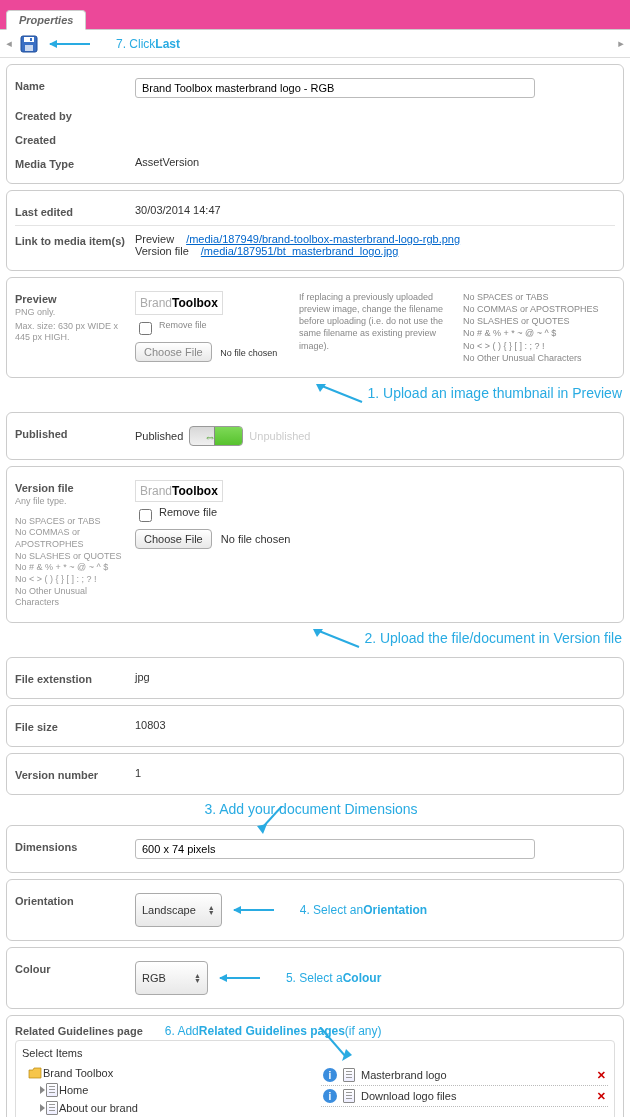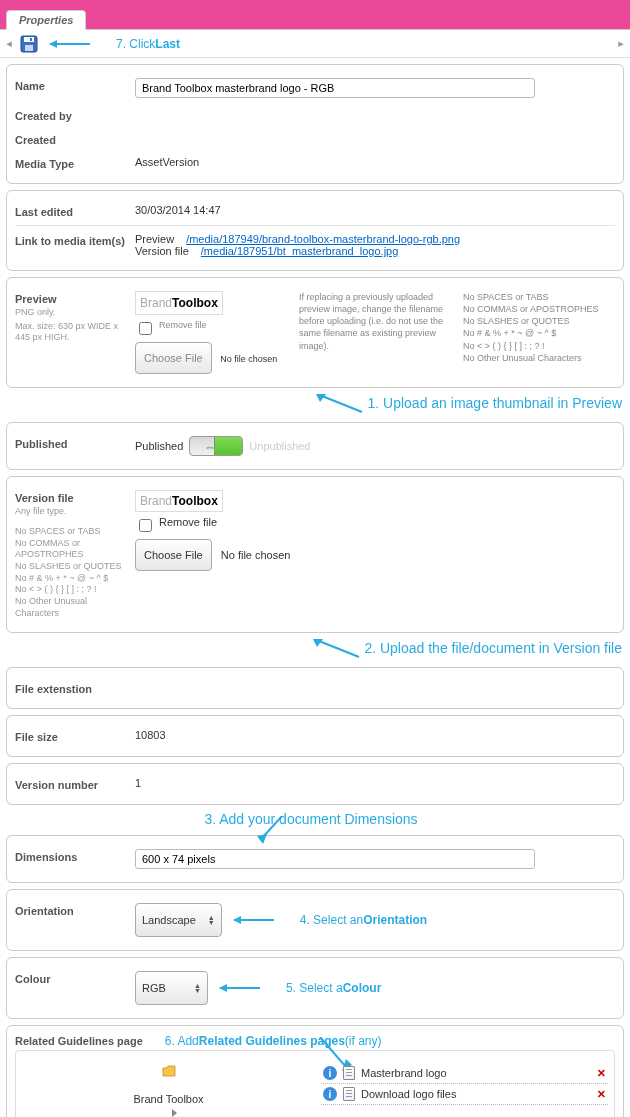--- a/index.html
+++ b/index.html
@@ -115,21 +115,21 @@
     color: #555;
   }
   .choose-file {
     display: inline-flex;
     align-items: center;
     border: 1px solid #aaa;
     border-radius: 4px;
     background: linear-gradient(#fff, #e8e8e8);
     padding: 2px 8px;
     font-size: 11px;
-    height: 32px;
+    height: 20px;
     cursor: pointer;
   }
   .no-file {
     margin-left: 6px;
     color: #333;
   }
   .checkbox-row {
     display: flex;
     align-items: flex-start;
     gap: 4px;
@@ -197,23 +197,22 @@
     gap: 12px;
     margin-top: 6px;
   }
   .tree-left {
     flex: 1;
   }
   .tree-right {
     flex: 1;
   }
   .tree-item {
-    display: flex; align-items: center; gap: 16px;
+    display: flex; align-items: center; gap: 1px;
     padding: 2px 0 2px 6px;
-    flex-direction: column;
   }
   .tree-item.child { padding-left: 18px; }
   .disclosure {
     width: 0; height: 0;
     border-top: 4px solid transparent;
     border-bottom: 4px solid transparent;
     border-left: 5px solid #888;
     display: inline-block;
   }
   .page-icon {
@@ -429,20 +428,21 @@
   <svg width="50" height="20" style="vertical-align:middle;">
       <path class="svg-arrow" d="M48 18 L 8 2"></path>
       <polygon class="svg-arrow-head" points="2,0 12,0 6,8"></polygon>
     </svg>
   <span>2. Upload the file/document in </span><span class="bold">Version file</span>
 </div>
 
 <div class="panel">
   <div class="row">
     <div class="label-col">File extenstion</div>
+    <div class="value-col">jpg</div>
   </div>
 </div>
 
 <div class="panel">
   <div class="row">
     <div class="label-col">File size</div>
     <div class="value-col">10803</div>
   </div>
 </div>
 
@@ -514,20 +514,21 @@
       <span>6. Add </span>
         <span class="bold">Related Guidelines pages</span>
         <span> (if any)</span>
     </span>
   </div>
   <div class="tree" style="position:relative;">
     <svg style="position:absolute; left:300px; top:-14px;" width="40" height="40">
       <path class="svg-arrow" d="M4 0 L 30 30"></path>
         <polygon class="svg-arrow-head" points="26,34 36,28 30,22"></polygon>
     </svg>
+    <div>Select Items</div>
     <div class="tree-body">
       <div class="tree-left">
         <div class="tree-item">
           <svg class="folder-icon-svg" width="14" height="12">
               <path d="M1 3 L5 3 L6 1 L13 1 L13 11 L1 11 Z" fill="#f6c54a" stroke="#b8860b" stroke-width="0.7"></path>
             </svg>
           <span>Brand Toolbox</span>
         </div>
         <div class="tree-item child">
             <span class="disclosure"></span>

